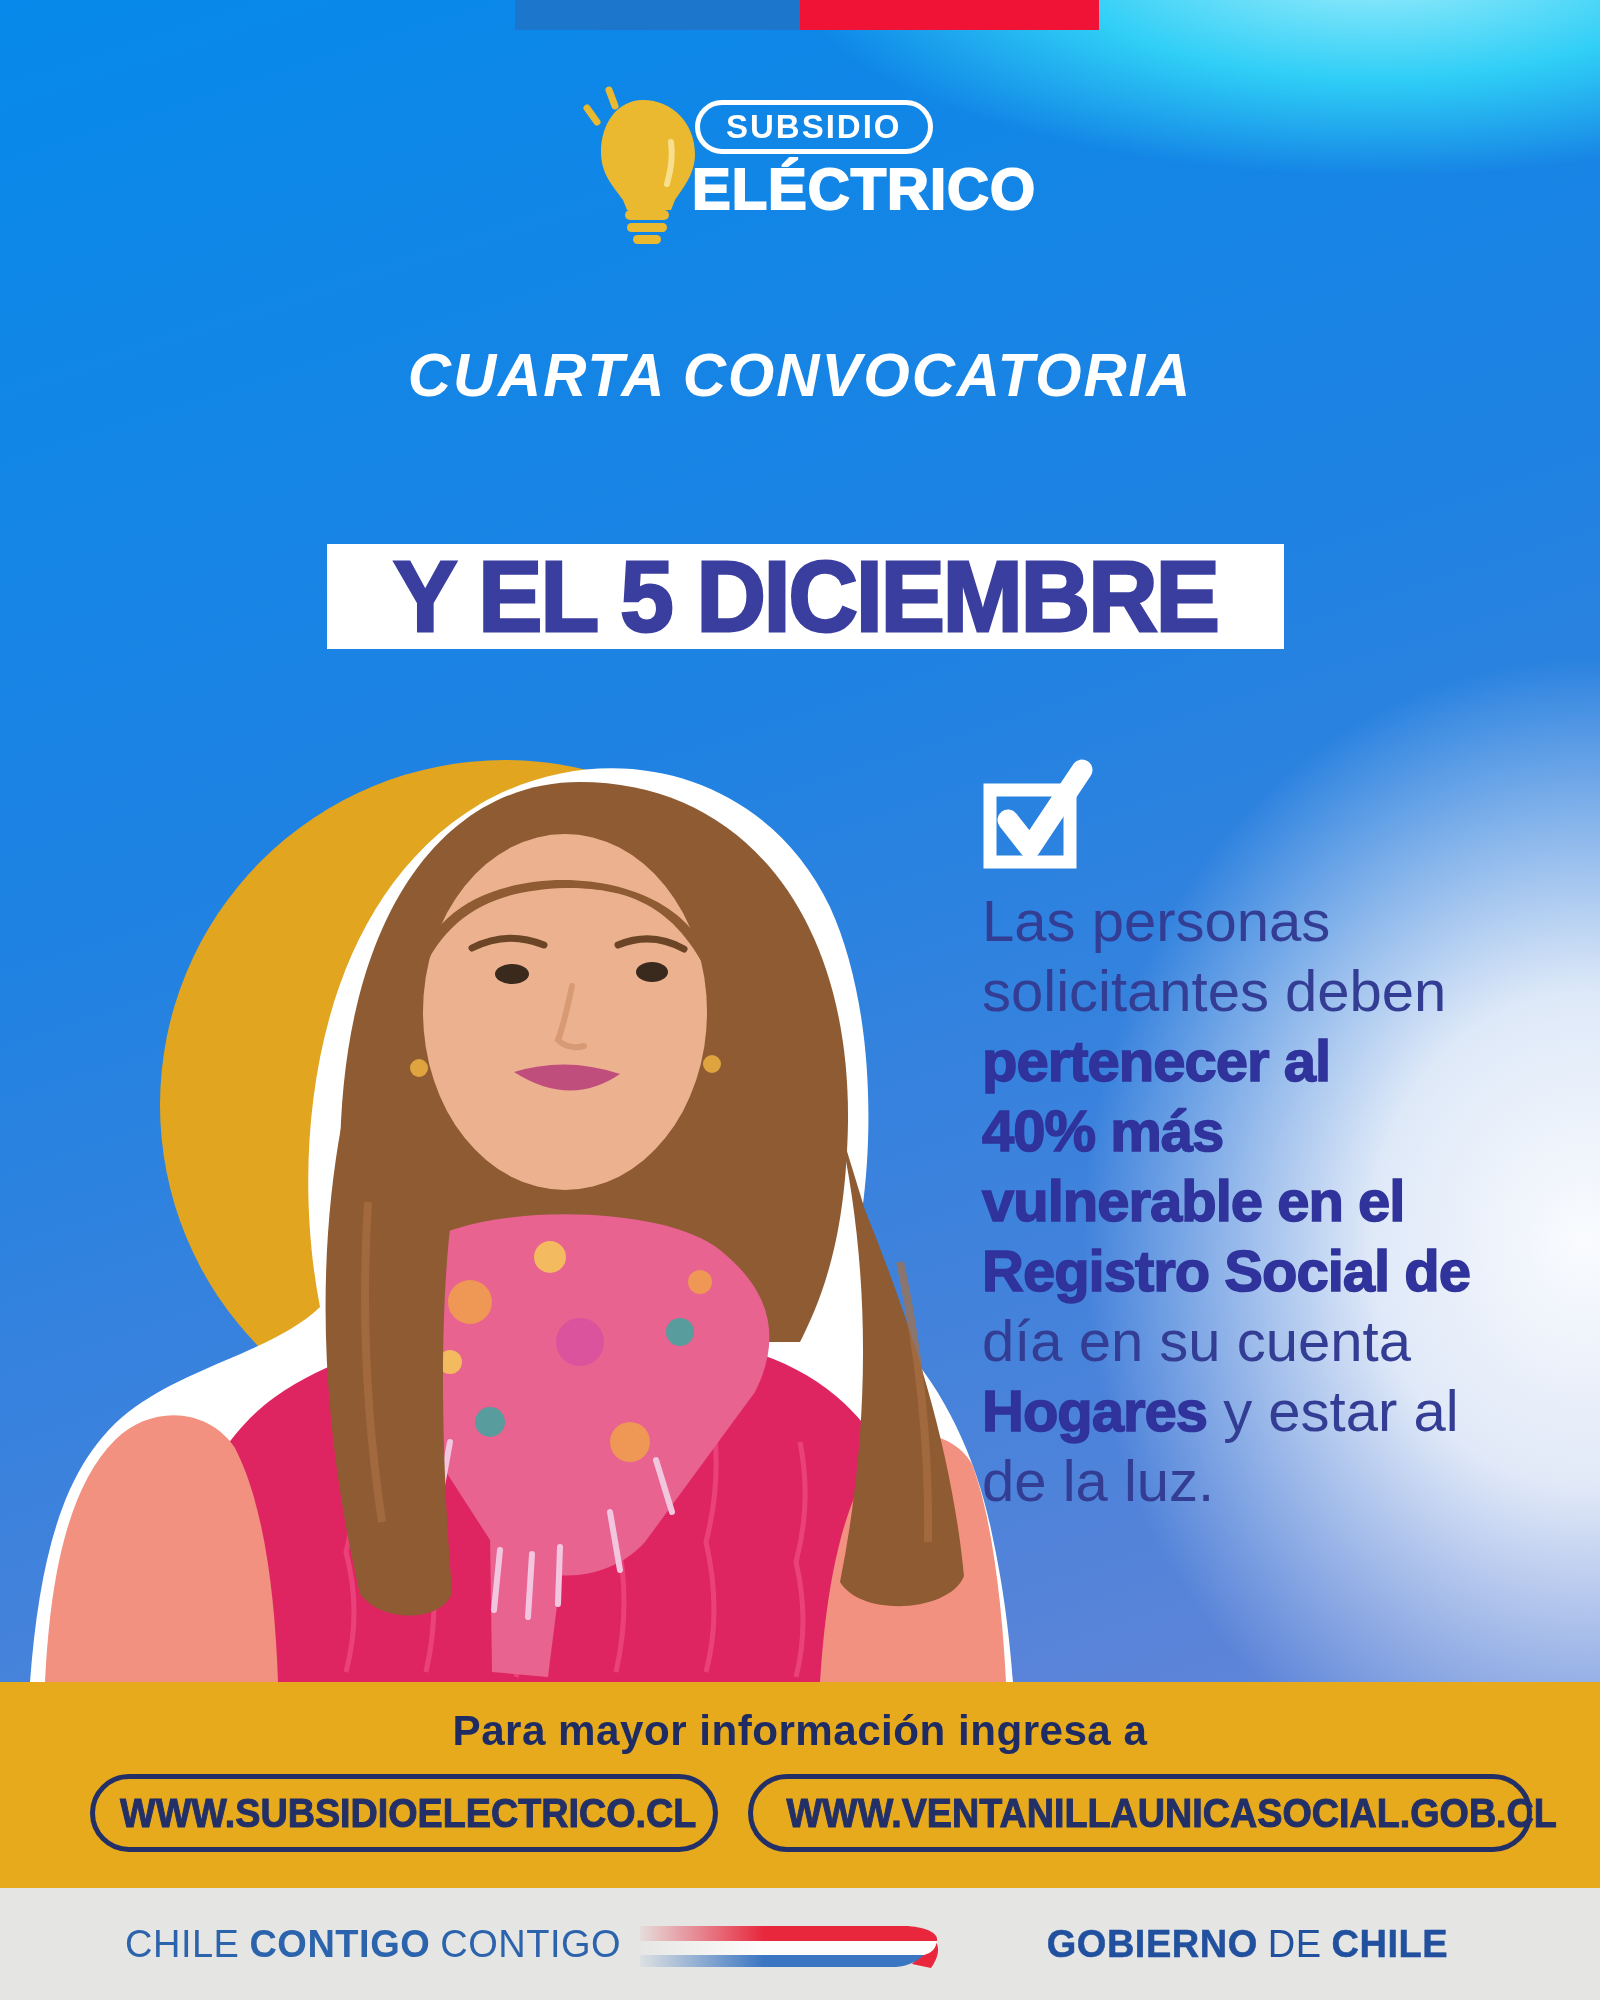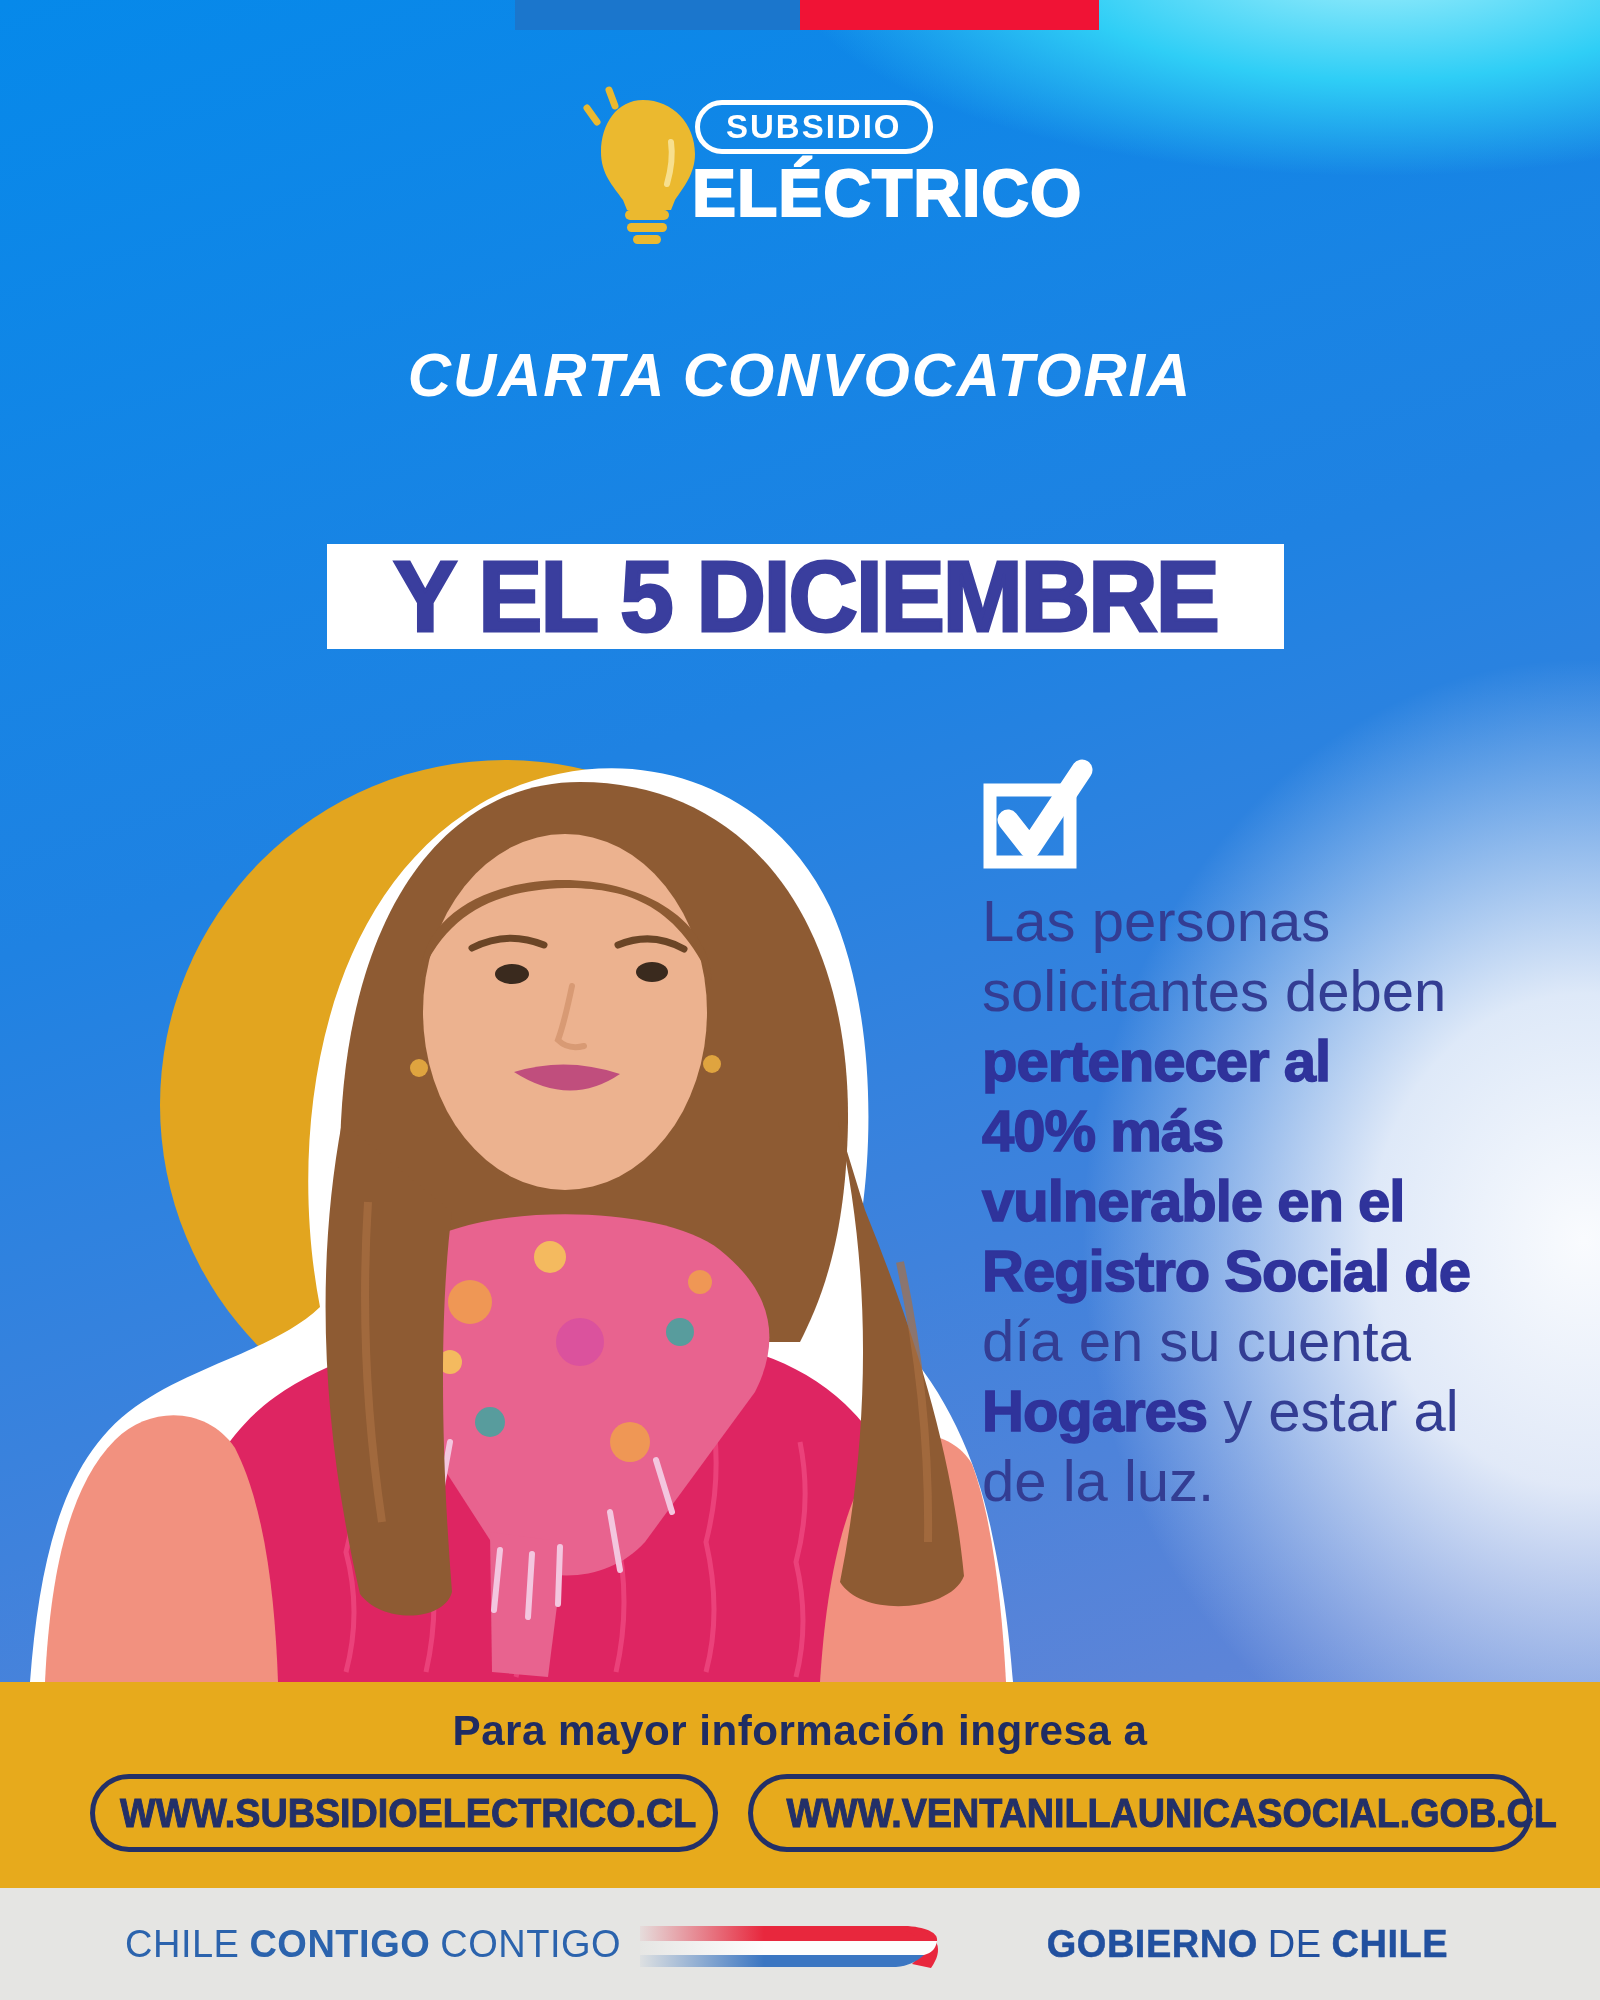--- a/index.html
+++ b/index.html
@@ -17,21 +17,21 @@
   .stripe-blue{left:515px;width:285px;background:#1b76cc;}
   .stripe-red{left:800px;width:299px;background:#f01335;}
   
   .bulb{left:575px;top:78px;}
   .logo-pill{
     left:695px;top:100px;height:44px;padding:0 26px;
     border:5px solid #fff;border-radius:30px;display:flex;align-items:center;
     color:#fff;font-weight:bold;font-size:33px;letter-spacing:2px;
   }
   .logo-word{
-    left:692px;top:155px;color:#fff;font-weight:bold;font-size:66px;letter-spacing:1px;text-align:right;
+    left:692px;top:155px;color:#fff;font-weight:bold;font-size:58px;letter-spacing:1px;text-align:right;
     -webkit-text-stroke:2px #fff;
   }
   
   .kicker{
     left:0;top:340px;width:1600px;text-align:center;color:#fff;
     font-size:61px;font-style:italic;font-weight:bold;letter-spacing:2px;
     transform:scaleX(.98);
   }
   
   .band{background:#fff;display:flex;align-items:center;justify-content:center;}

